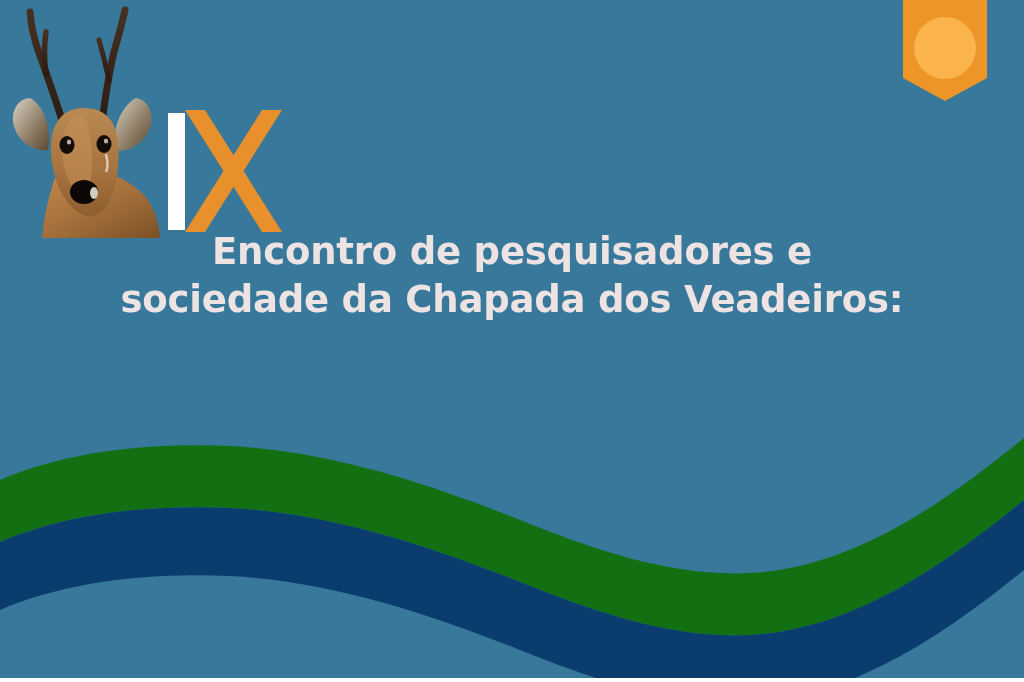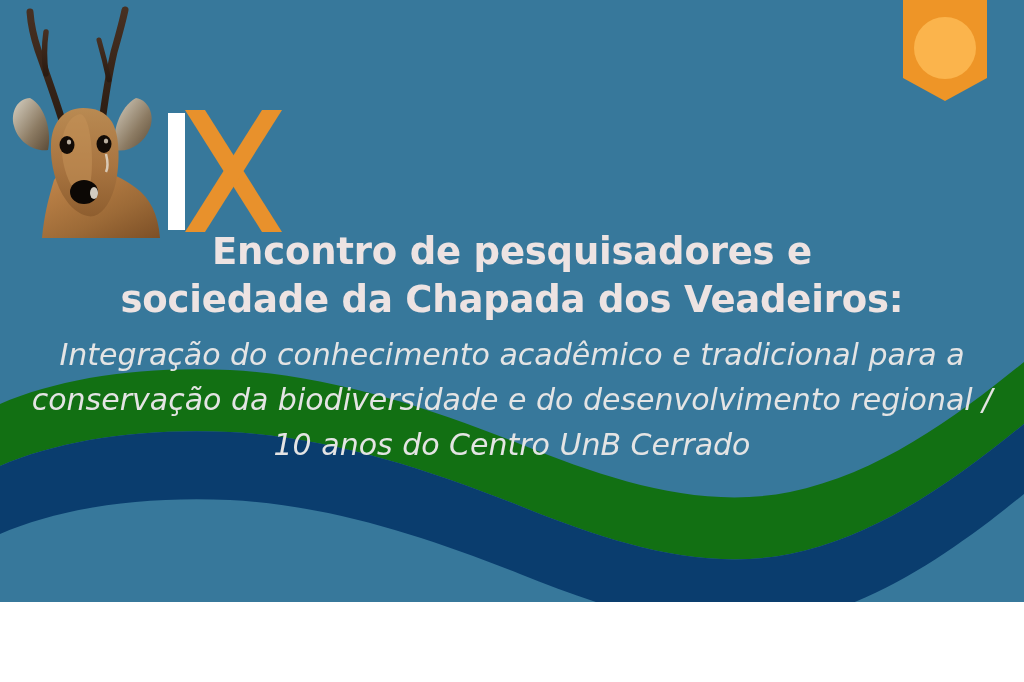--- a/index.html
+++ b/index.html
@@ -3,21 +3,21 @@
 <meta charset="utf-8">
 <style>
   html, body {
     margin: 0;
     padding: 0;
     background: #ffffff;
   }
   #poster {
     position: relative;
     width: 1024px;
-    height: 602px;
+    height: 678px;
     overflow: hidden;
     background: #37789B;
     font-family: "DejaVu Sans", sans-serif;
   }
 
   
   .bg-fill {
     position: absolute;
     inset: 0;
   }
@@ -192,18 +192,15 @@
       <path d="M98,152 C100,160 100,166 98,170" stroke="#E6DFD2" stroke-width="2.5" fill="none" opacity="0.8"></path>
 
       <ellipse cx="76" cy="190" rx="14" ry="12" fill="#0C0805"></ellipse>
       <ellipse cx="86" cy="191" rx="4" ry="6" fill="#E8E2D6" opacity="0.9"></ellipse>
     </svg>
   </div>
 
   <div class="text-block">
     <h1 class="title">Encontro de pesquisadores e
 sociedade da Chapada dos Veadeiros:</h1>
-    <p class="subtitle">Integração do conhecimento acadêmico e tradicional para a
-conservação da biodiversidade e do desenvolvimento regional /
-10 anos do Centro UnB Cerrado</p>
   </div>
 
 </div>
 
 </body></html>

